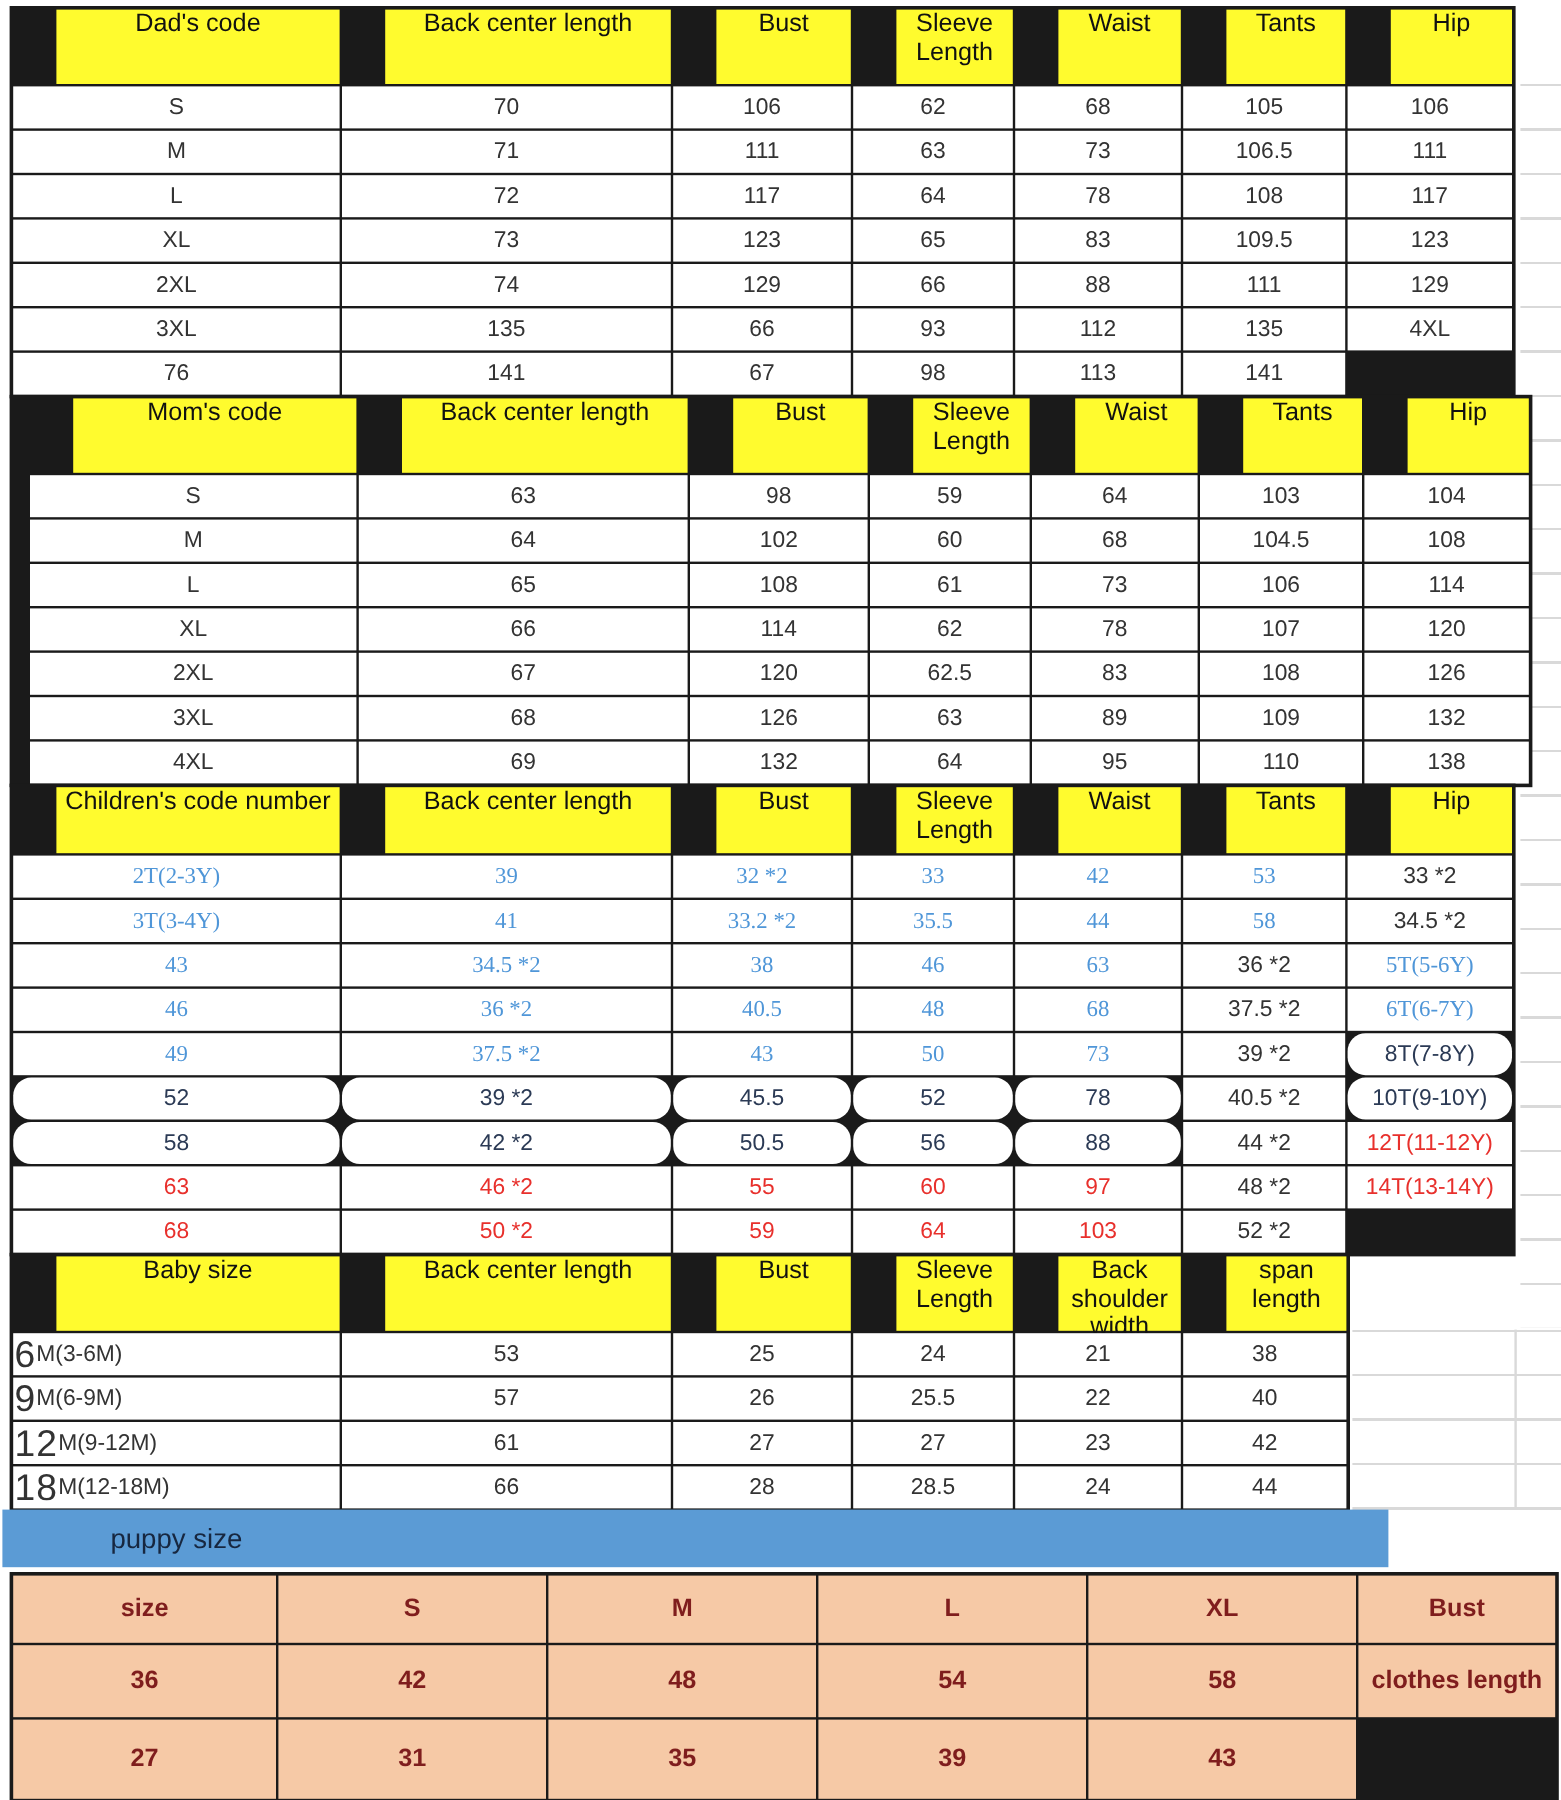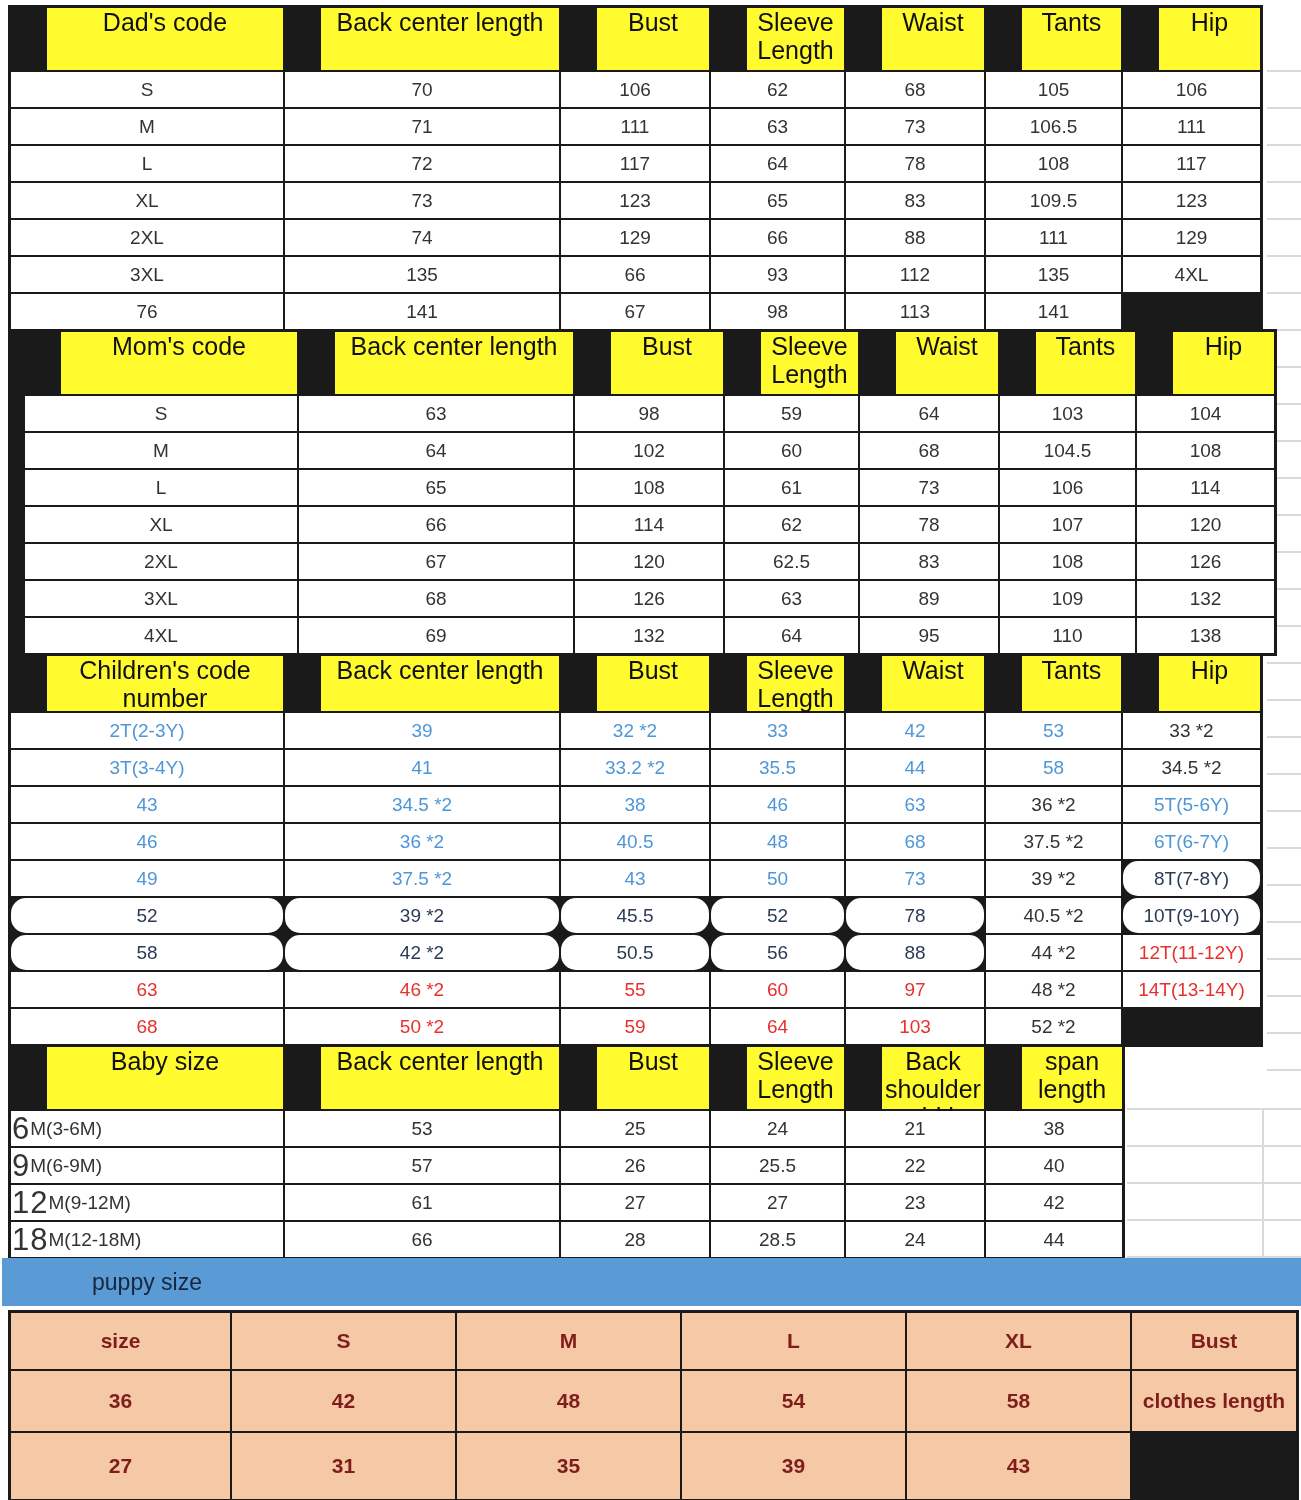--- a/index.html
+++ b/index.html
@@ -25,31 +25,31 @@
   }
   .sec-dad{top:5px;grid-template-columns:272px 274px 148px 133px 138px 135px 137px;grid-template-rows:62px repeat(7,35px);}
   .sec-mom{top:329px;grid-template-columns:272px 274px 148px 133px 138px 135px 137px;grid-template-rows:62px repeat(7,35px);padding-left:17px;}
   .sec-children{top:653px;grid-template-columns:272px 274px 148px 133px 138px 135px 137px;grid-template-rows:55px repeat(9,35px);}
   .sec-baby{top:1044px;grid-template-columns:272px 274px 148px 133px 138px 136px;grid-template-rows:62px repeat(4,35px);}
   .cell{
     background:#ffffff;display:flex;align-items:center;justify-content:center;
     font-size:19px;line-height:1.05;color:var(--dark);
   }
   .hcell{
-    background:var(--yellow);font-size:25px;line-height:1.12;text-align:center;
+    background:var(--yellow);font-size:21px;line-height:1.12;text-align:center;
     white-space:pre-line;color:#111;margin-left:36px;
   }
-  .t-blue{color:var(--blue);}
+  .t-blue{color:var(--blue);font-family:Liberation Serif, serif;}
   .t-navy{color:var(--navy);border-radius:15px;}
   .t-red{color:var(--red);}
   .baby-label{justify-content:flex-start;padding-left:1px;}
   .baby-big{font-size:31px;line-height:1;letter-spacing:1px;}
   .baby-rest{font-size:19px;}
   .puppy-bar{
-    position:absolute;left:2px;top:1258px;width:1299px;height:48px;
+    position:absolute;left:2px;top:1258px;width:1155px;height:48px;
     background:var(--blue-bar);display:flex;align-items:center;
   }
   .puppy-title{display:block;width:290px;text-align:center;font-size:23px;color:#172740;}
   .puppy-grid{
     position:absolute;left:8px;top:1310px;display:grid;gap:2px;padding:3px;
     background:var(--border);
     grid-template-columns:219px 223px 223px 223px 223px 164px;
     grid-template-rows:56px 60px 66px;
   }
   .pcell{

